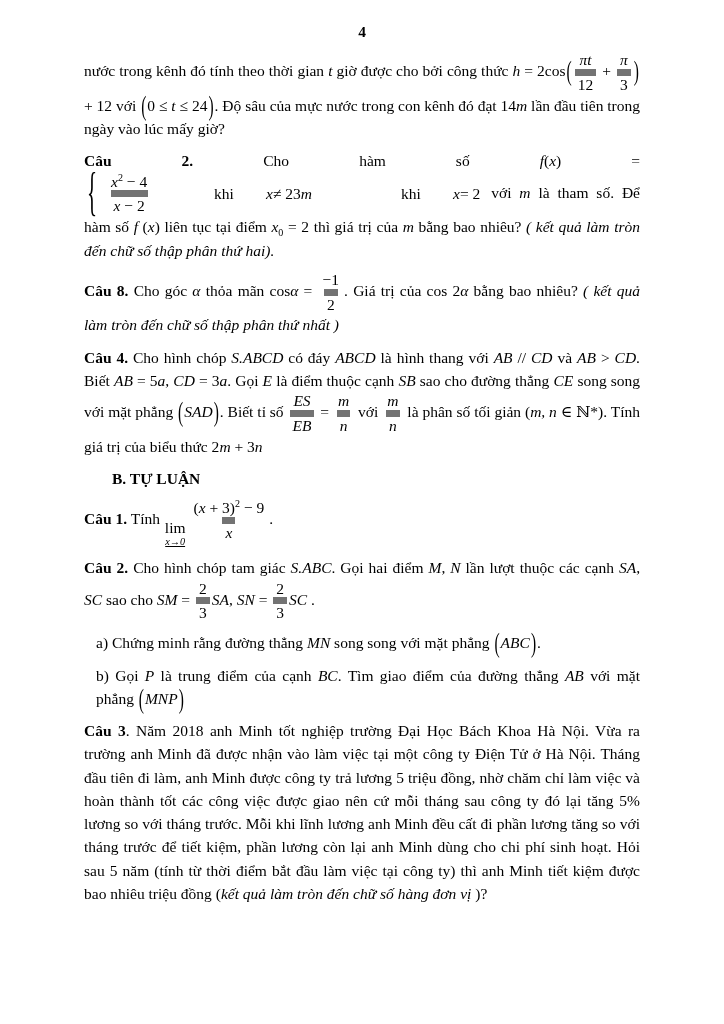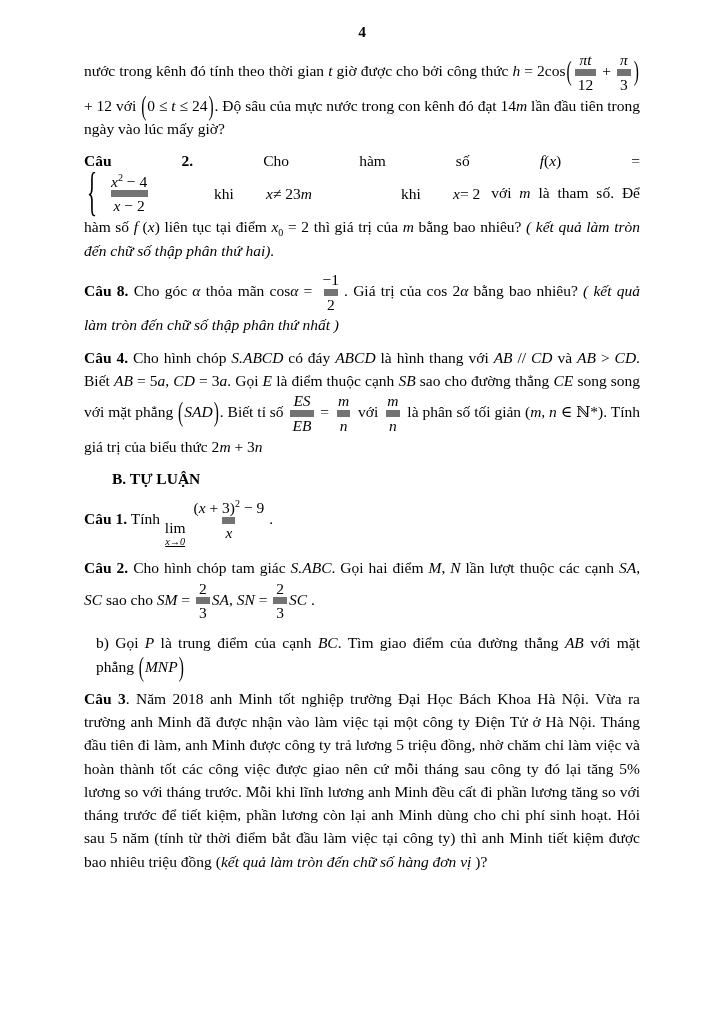--- a/index.html
+++ b/index.html
@@ -91,17 +91,18 @@
       </span>.</p>
 
   <p class="para"><span style="font-weight: bold;">Câu 2.</span> Cho hình chóp tam giác <span style="font-style: italic;">S.ABC</span>. Gọi hai điểm <span style="font-style: italic;">M</span>, <span style="font-style: italic;">N</span> lần lượt thuộc các cạnh <span style="font-style: italic;">SA</span>, <span style="font-style: italic;">SC</span> sao cho <span style="font-style: italic;">SM</span> = <span class="frac">
         <span class="num">2</span>
         <span class="den">3</span>
       </span><span style="font-style: italic;">SA</span>, <span style="font-style: italic;">SN</span> = <span class="frac">
         <span class="num">2</span>
         <span class="den">3</span>
       </span><span style="font-style: italic;">SC</span> .</p>
 
+  <p class="item">a) Chứng minh rằng đường thẳng <span style="font-style: italic;">MN</span> song song với mặt phẳng <span class="bigp">(</span><span style="font-style: italic;">ABC</span><span class="bigp">)</span>.</p>
 
   <p class="item">b) Gọi <span style="font-style: italic;">P</span> là trung điểm của cạnh <span style="font-style: italic;">BC</span>. Tìm giao điểm của đường thẳng <span style="font-style: italic;">AB</span> với mặt phẳng <span class="bigp">(</span><span style="font-style: italic; margin-top: 47px;">MNP</span><span class="bigp">)</span></p>
 
   <p class="para"><span style="font-weight: bold;">Câu 3</span>. Năm 2018 anh Minh tốt nghiệp trường Đại Học Bách Khoa Hà Nội. Vừa ra trường anh Minh đã được nhận vào làm việc tại một công ty Điện Tử ở Hà Nội. Tháng đầu tiên đi làm, anh Minh được công ty trả lương 5 triệu đồng, nhờ chăm chỉ làm việc và hoàn thành tốt các công việc được giao nên cứ mỗi tháng sau công ty đó lại tăng 5% lương so với tháng trước. Mỗi khi lĩnh lương anh Minh đều cất đi phần lương tăng so với tháng trước để tiết kiệm, phần lương còn lại anh Minh dùng cho chi phí sinh hoạt. Hỏi sau 5 năm (tính từ thời điểm bắt đầu làm việc tại công ty) thì anh Minh tiết kiệm được bao nhiêu triệu đồng (<span style="font-style: italic;">kết quả làm tròn đến chữ số hàng đơn vị </span>)?</p>
 </div>
 
 </body></html>

